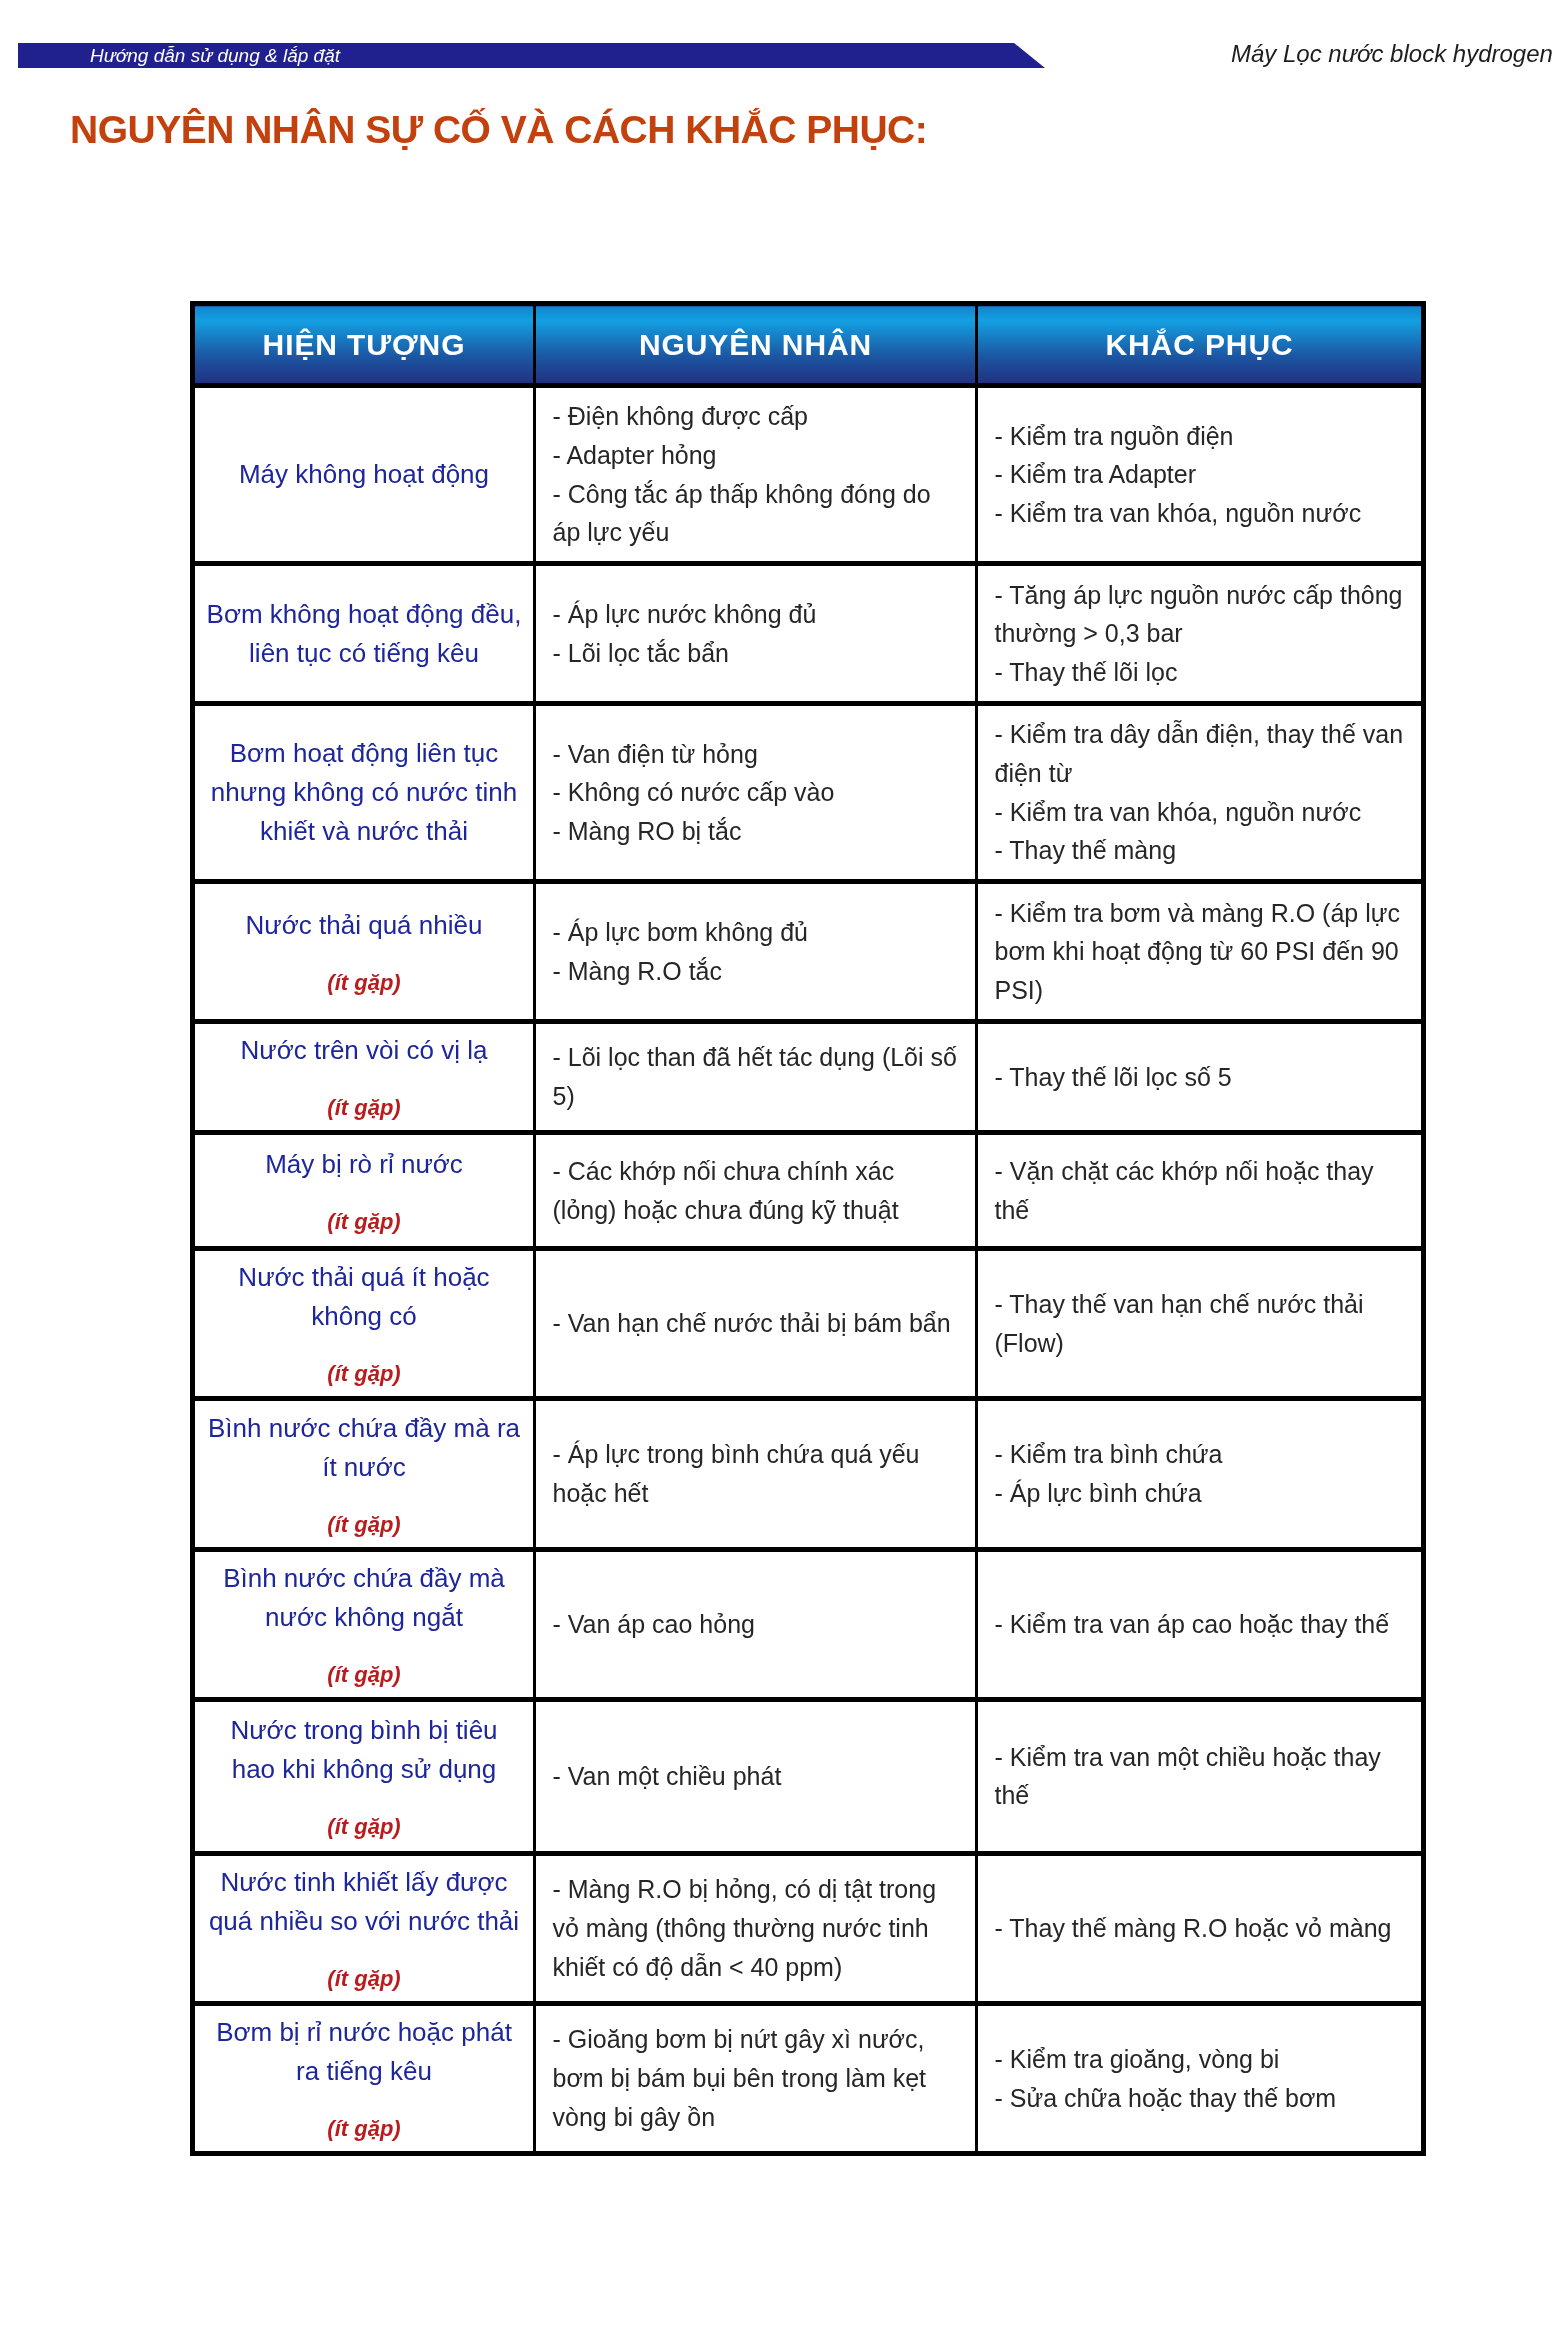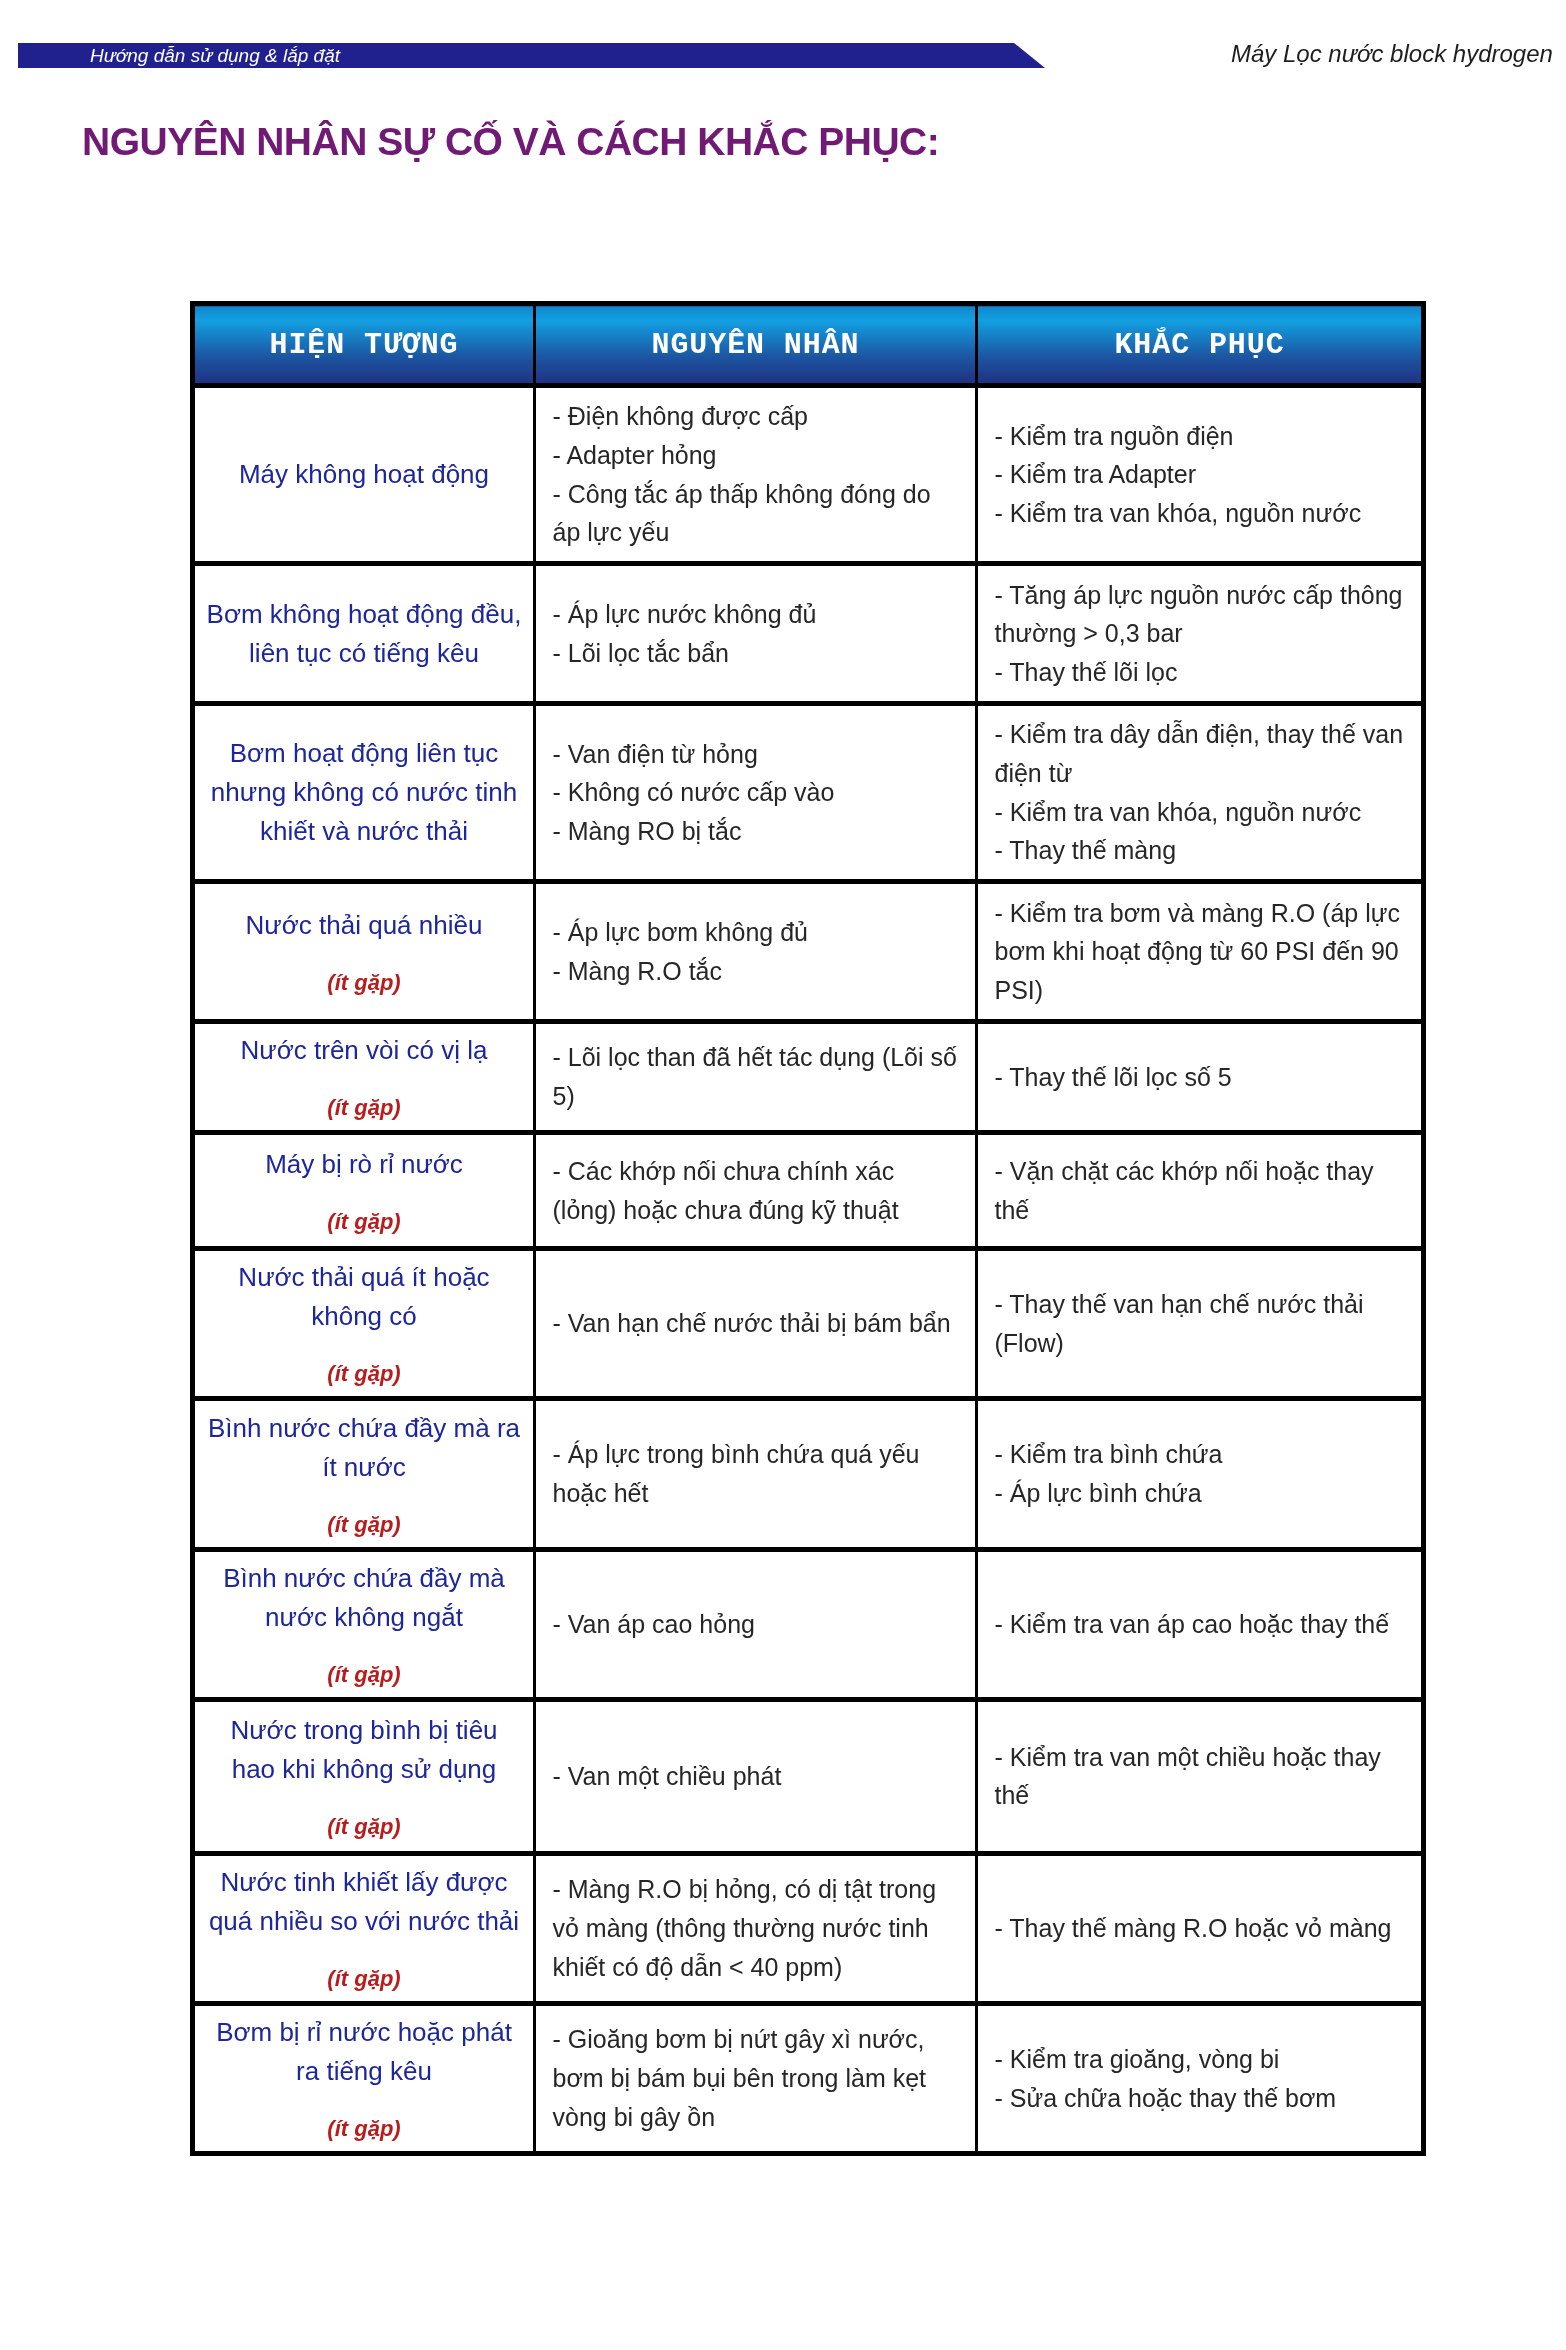--- a/index.html
+++ b/index.html
@@ -16,35 +16,35 @@
     display:flex;align-items:center;box-sizing:border-box;padding-left:72px;margin-left:18px;
   }
   .top-banner span{
     color:#ffffff;font-style:italic;font-size:19px;line-height:1;white-space:nowrap;
   }
   .product-label{
     position:absolute;top:40px;left:1231px;width:303px;
     color:#1e1e1e;font-style:italic;font-size:24px;line-height:27.5px;white-space:nowrap;
   }
   .page-title{
-    position:absolute;left:70px;top:108px;margin:12px;
-    color:#701a75;font-size:39px;font-weight:bold;letter-spacing:-0.5px;white-space:nowrap;
+    position:absolute;left:70px;top:108px;margin:0;
+    color:#c2410c;font-size:39px;font-weight:bold;letter-spacing:-0.5px;white-space:nowrap;
   }
   
   table.trouble{
     position:absolute;left:190px;top:301px;width:1231px;
     border-collapse:collapse;table-layout:fixed;
     border:5.5px solid #000;
     background:#ffffff;
   }
   table.trouble th{
     background:linear-gradient(180deg,#1186ca 0%,#12a0e2 18%,#1c56a2 65%,#203182 100%);
     color:#ffffff;font-size:30px;font-weight:bold;letter-spacing:0.9px;
     height:75px;text-align:center;vertical-align:middle;
-    border:3.7px solid #000;border-bottom:5.5px solid #000;border-top:5.5px solid #000;font-family:Liberation Mono, monospace;
+    border:3.7px solid #000;border-bottom:5.5px solid #000;border-top:5.5px solid #000;
   }
   table.trouble td{
     border:3.7px solid #000;border-top:5.5px solid #000;border-bottom:5.5px solid #000;
     vertical-align:middle;box-sizing:border-box;
   }
   td.c1{text-align:center;padding:7.3px 11px;}
   td.c2,td.c3{padding:9.2px 11px 9.2px 16.5px;}
   .phen{
     color:#1d269a;font-weight:normal;font-size:26px;line-height:1.5;
   }

